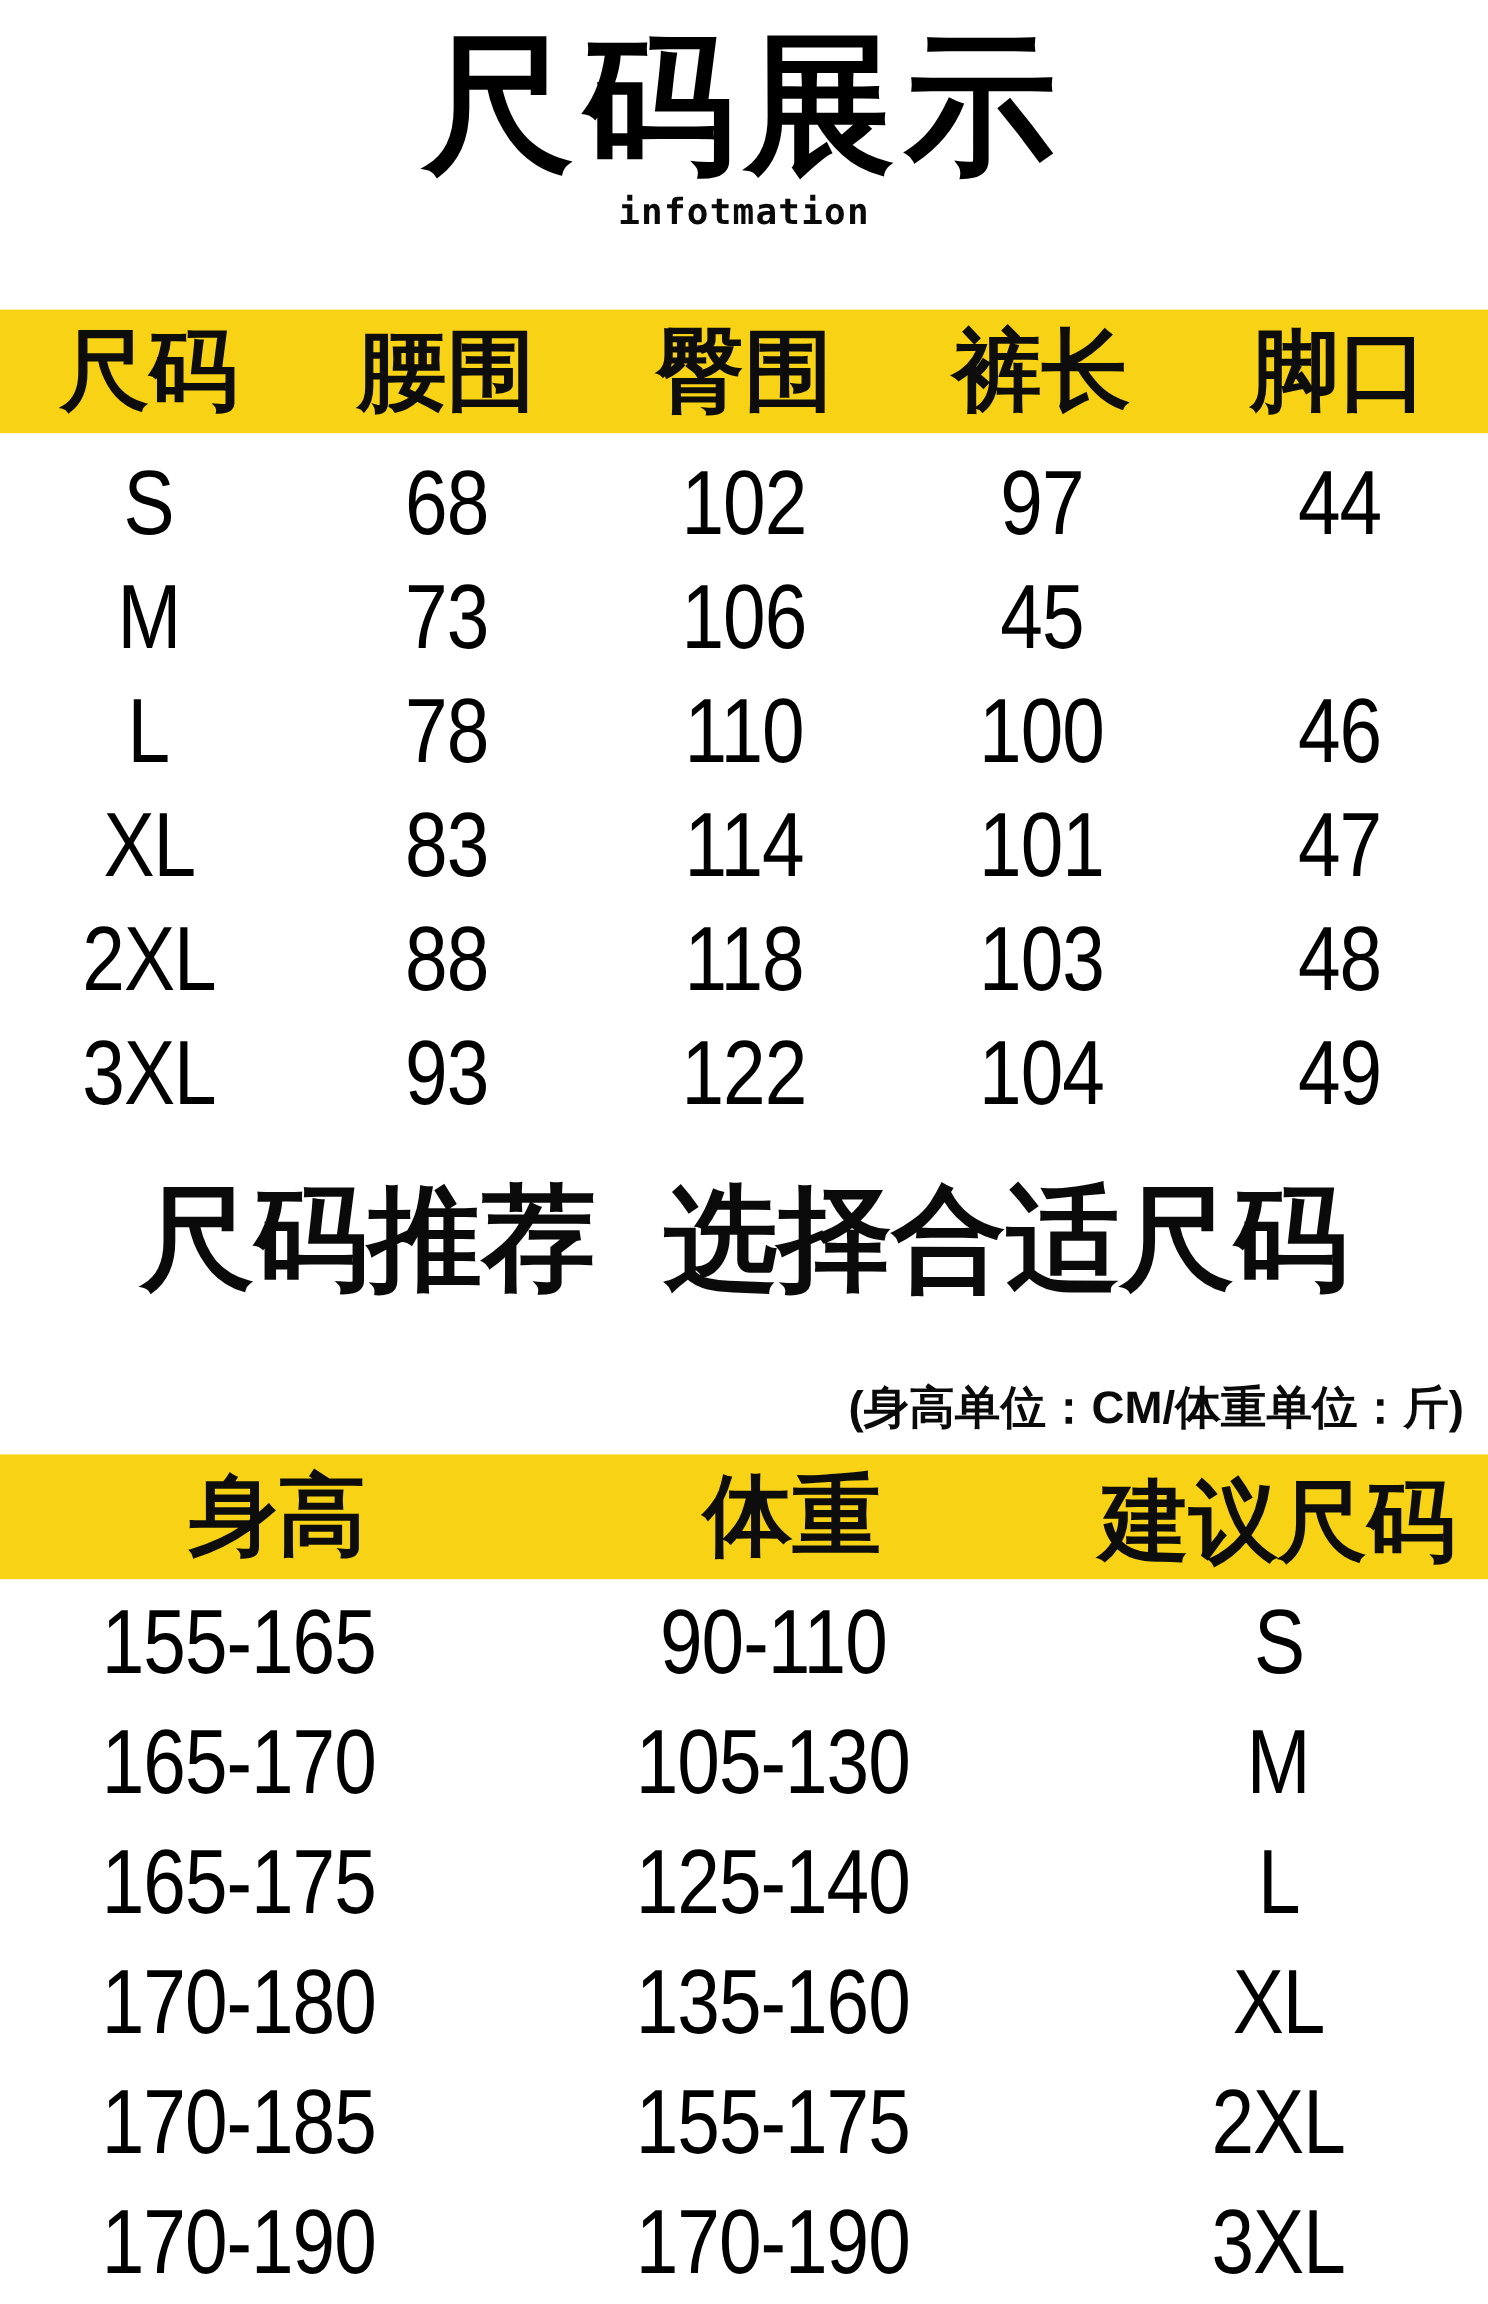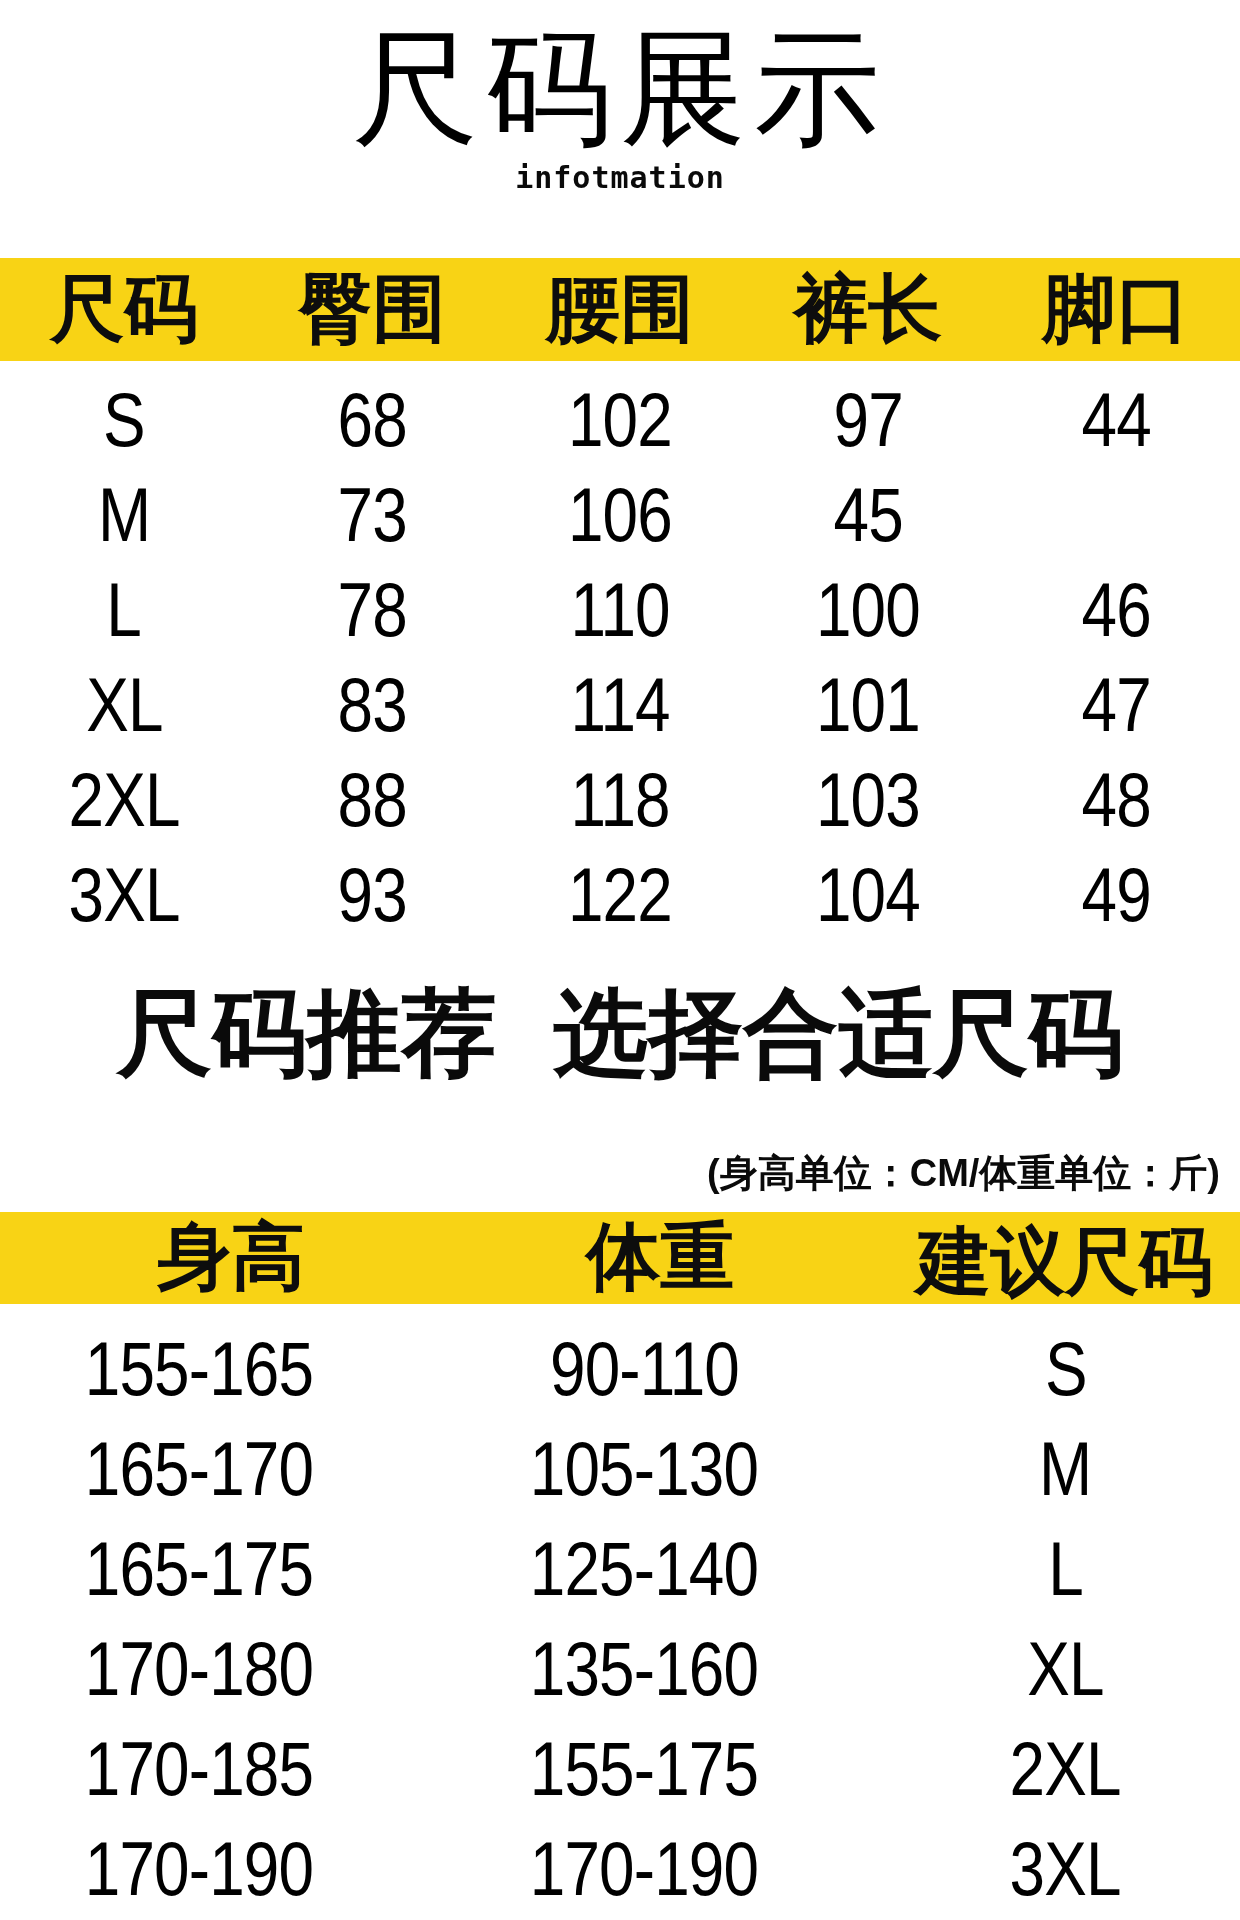--- a/index.html
+++ b/index.html
@@ -9,33 +9,33 @@
     position:relative; width:1240px; height:1920px; margin:0 auto;
     background:#ffffff; color:var(--ink); overflow:hidden;
     font-family:"Liberation Sans","DejaVu Sans",sans-serif;
   }
   .serif { font-family:"Liberation Serif","DejaVu Serif",serif; }
   .mono  { font-family:"DejaVu Sans Mono","Liberation Mono",monospace; }
 
   .title {
     position:absolute; top:25px; left:0; width:100%;
     text-align:center; font-size:126px; line-height:130px;
-    letter-spacing:8px; font-weight:400; color:#000;
+    letter-spacing:8px; font-weight:700; color:#000;
   }
   .subtitle {
     position:absolute; top:160px; left:0; width:100%;
     text-align:center; font-size:30px; font-weight:700; letter-spacing:1px;
   }
 
   .band {
     position:absolute; left:0; width:100%;
     background:var(--yellow); display:flex; align-items:center;
   }
   .band1 { top:258px; height:103px; }
-  .band2 { top:1212px; height:92px;padding-left:32px; }
+  .band2 { top:1212px; height:104px;padding-left:32px; }
   .hcell {
     text-align:center; font-family:"Liberation Serif","DejaVu Serif",serif;
     font-weight:700; font-size:74px; color:#0d0d0d;
   }
   .band1 .hcell { width:20%; }
   .band2 .c1 { width:33%; } .band2 .c2 { width:38%; } .band2 .c3 { width:29%;margin-top:10px; }
 
   .tbody1 { position:absolute; top:372px; left:0; width:100%; }
   .tbody1 .row { height:95px; display:flex; align-items:center; }
   .tbody1 .cell { width:20%; text-align:center; }
@@ -68,22 +68,22 @@
 </head>
 <body>
 
 <div class="page">
 
   <h1 class="title serif">尺码展示</h1>
   <div class="subtitle mono">infotmation</div>
 
   <div class="band band1">
     <div class="hcell">尺码</div>
+    <div class="hcell">腰围</div>
     <div class="hcell">臀围</div>
-    <div class="hcell">腰围</div>
     <div class="hcell">裤长</div>
     <div class="hcell">脚口</div>
   </div>
 
   <div class="tbody1">
     <div class="row">
       <div class="cell"><span class="num">S</span></div>
       <div class="cell"><span class="num">68</span></div>
       <div class="cell"><span class="num">102</span></div>
       <div class="cell"><span class="num">97</span></div>

